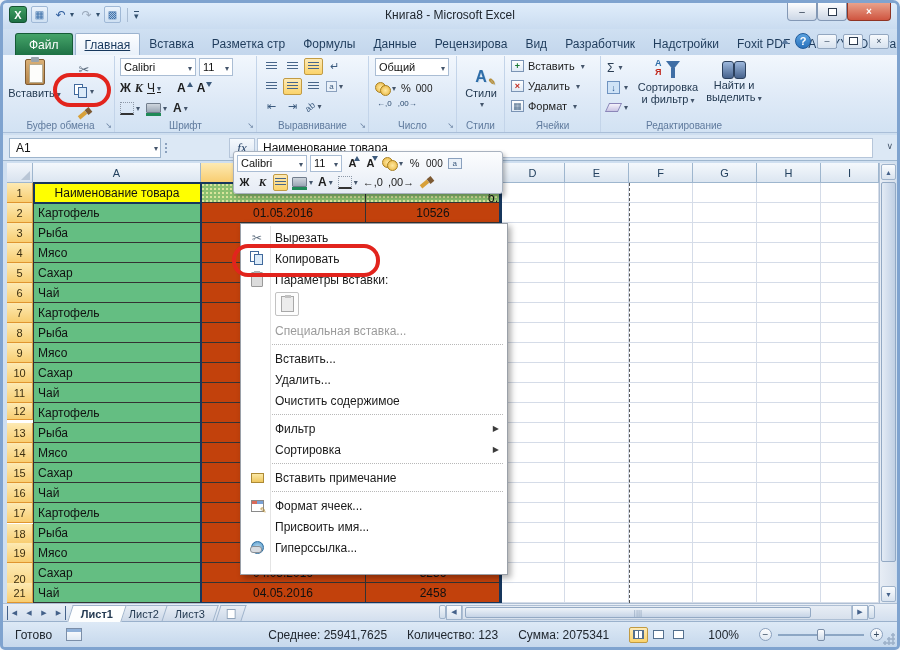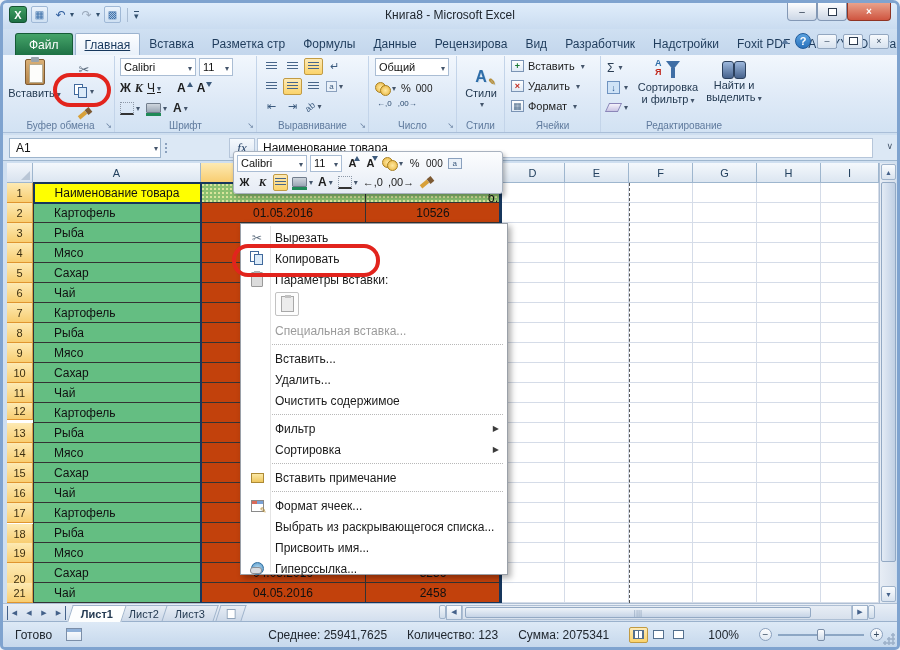--- a/index.html
+++ b/index.html
@@ -134,21 +134,21 @@
   .fchev{position:absolute;right:4px;top:6px;font-size:9px;color:#44556b;}
 
   
   .sheet{position:absolute;left:4px;top:160px;width:889px;height:440px;background:#fff;overflow:hidden;}
   .corner{position:absolute;left:0;top:0;width:26px;height:20px;background:linear-gradient(#f2f6fb,#d9e3ef);border-right:1px solid #9eb6ce;border-bottom:1px solid #9eb6ce;}
   .corner::after{content:"";position:absolute;right:2px;bottom:2px;border-left:9px solid transparent;border-bottom:9px solid #b9c6d6;}
   .ch,.rh{position:absolute;display:flex;align-items:center;justify-content:center;font-size:11px;color:#23415f;background:linear-gradient(#f4f8fc,#dce6f1);border-right:1px solid #9eb6ce;border-bottom:1px solid #9eb6ce;}
   .ch.sel,.rh.sel{background:linear-gradient(#fdeab3,#f8cd71);border-bottom-color:#e0952f;border-right-color:#d9a148;color:#3d2f10;}
   .c{position:absolute;display:flex;align-items:center;justify-content:center;font-size:12px;color:#111;background:#fff;border-right:1px solid #d5dce8;border-bottom:1px solid #d5dce8;}
   .c.t{border-right:1px solid #333;border-bottom:1px solid #333;}
-  .c.la{justify-content:flex-start;padding-left:20px;}
+  .c.la{justify-content:flex-start;padding-left:4px;}
   .c.lb{border-left:1px solid #333;}
   .c.green{background:#64be82;}
   .c.yellow{background:#ffff00;}
   .c.blue{background:#c2410c;}
   .c.greensel{background:#8cc070;background-image:radial-gradient(#d9e49b 1px,transparent 1px);background-size:4px 4px;}
   .c.frag{justify-content:flex-end;padding:10px 2px 0 0;}
   .pbreak{position:absolute;left:622px;top:20px;width:0;height:420px;border-left:1px dashed #555;}
   .selbox{position:absolute;left:193px;top:19px;width:302px;height:422px;border:2px solid #16365c;border-right-width:3px;pointer-events:none;}
   .activecell{position:absolute;left:26px;top:19px;width:169px;height:22px;border:2px solid #16365c;pointer-events:none;}
   .vscroll{position:absolute;left:872px;top:0;width:17px;height:440px;background:linear-gradient(90deg,#e7edf5,#d7e0ec);border-left:1px solid #aebfd4;}
@@ -802,24 +802,20 @@
       </div>
       <div class="msep"></div>
       <div class="itm">
         <div class="ig">
           <div class="mico-fc"></div>
         </div>
         <div style="position: static;">Формат ячеек...</div>
       </div>
       <div class="itm">
         <div class="ig"></div>
-        <div style="position: static;">Выбрать из раскрывающегося списка...</div>
-      </div>
-      <div class="itm">
-        <div class="ig"></div>
         <div style="position: static;">Присвоить имя...</div>
       </div>
       <div class="itm">
         <div class="ig">
           <div class="mico-hl"></div>
         </div>
         <div style="position: static;">Гиперссылка...</div>
       </div>
     </div>
 

